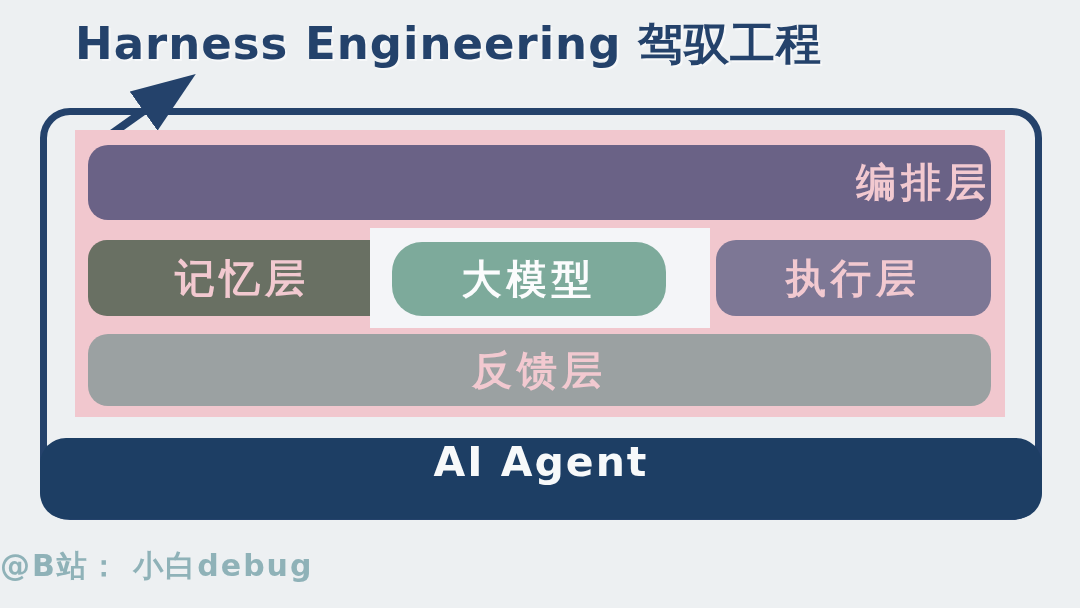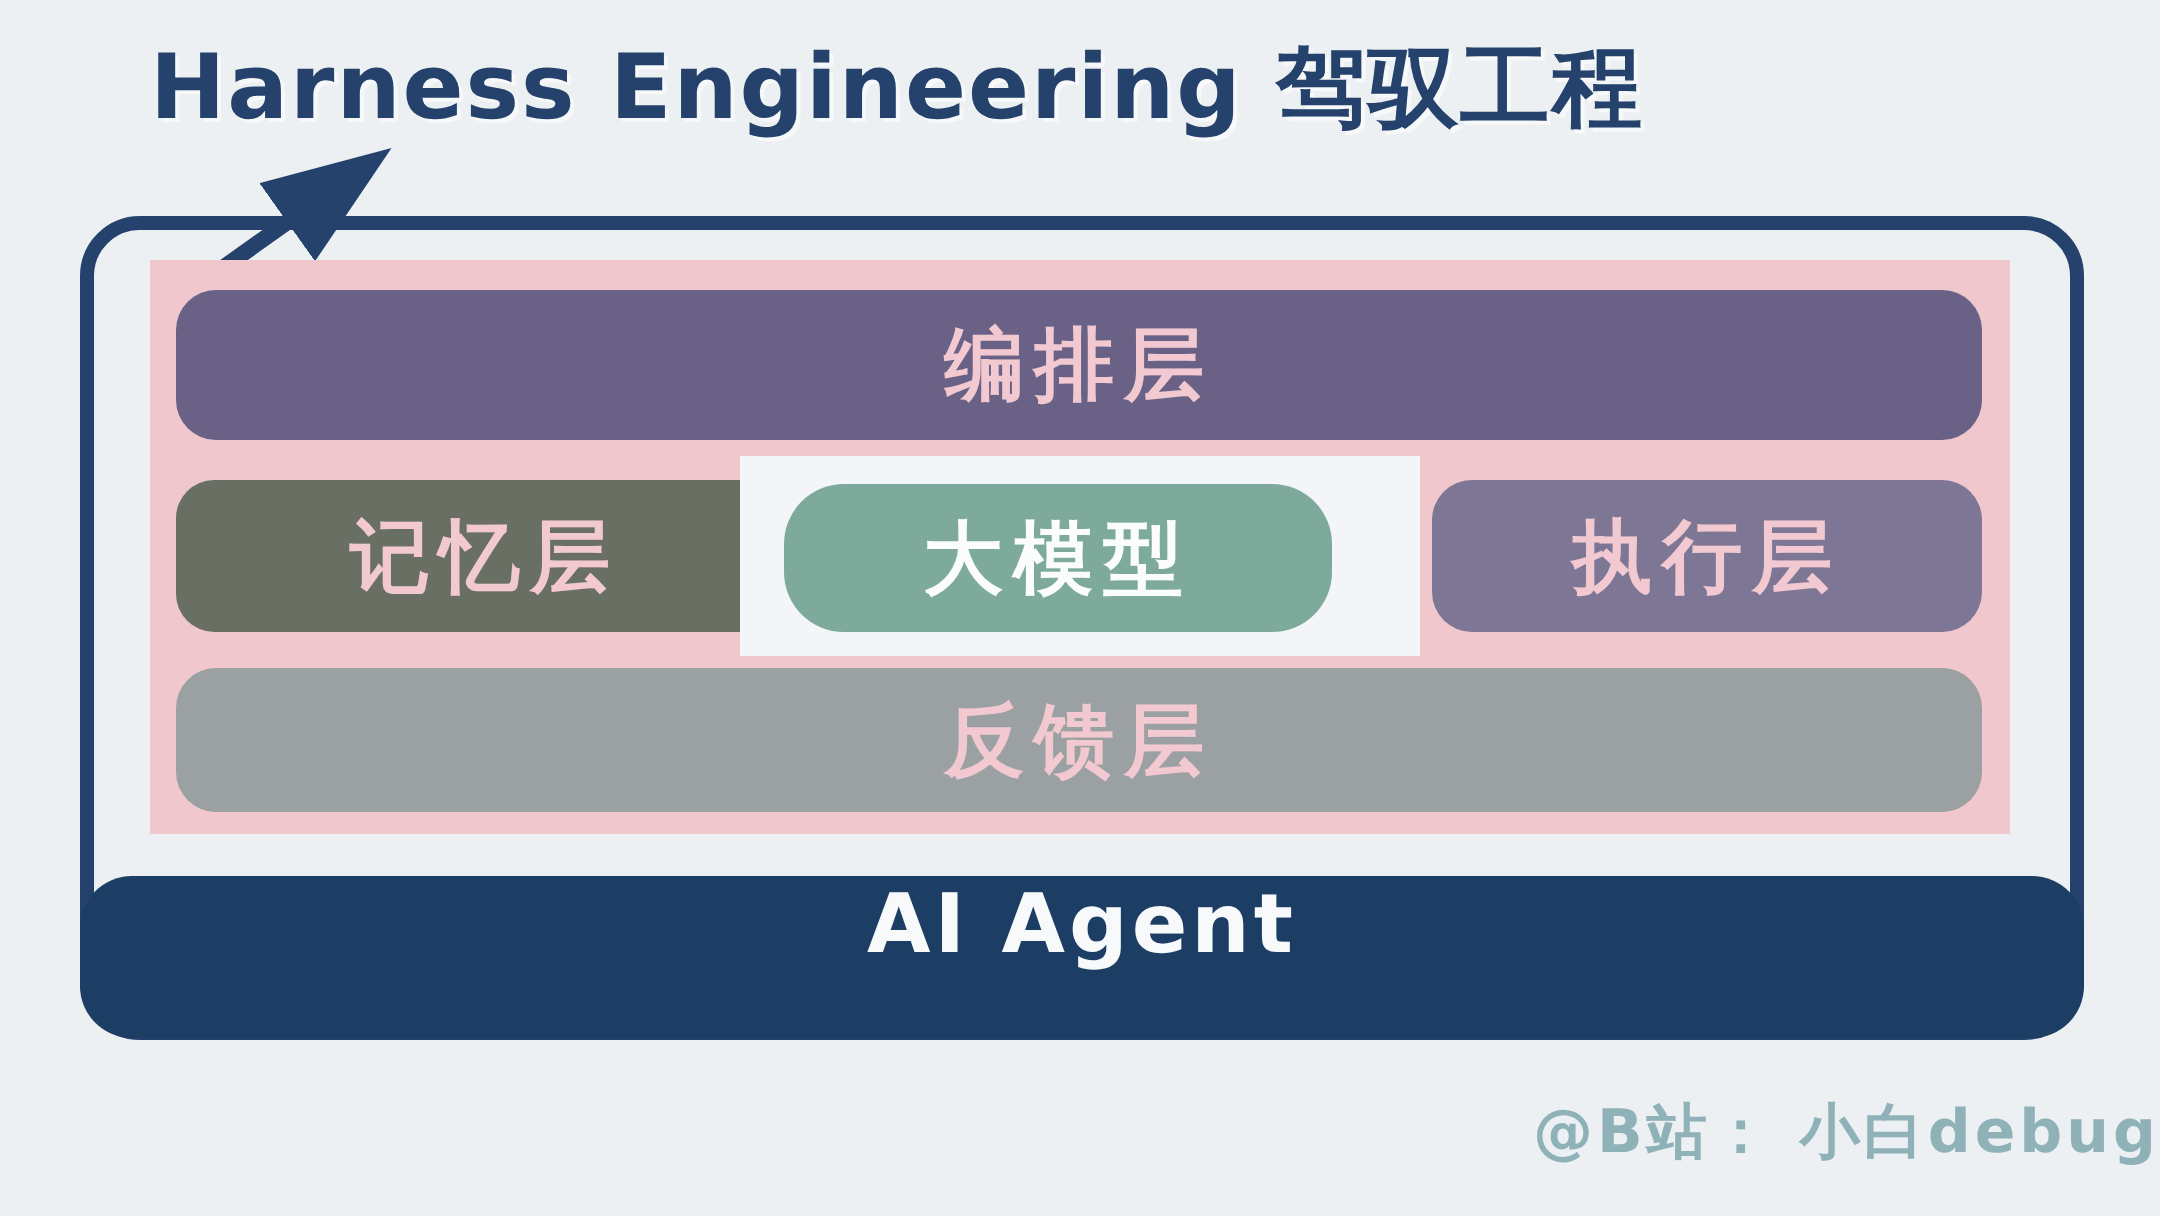--- a/index.html
+++ b/index.html
@@ -44,21 +44,21 @@
   .pink-panel{
     position:absolute;left:75px;top:130px;width:930px;height:287px;
     background:var(--pink_panel);
   }
 
   .layer{
     position:absolute;display:flex;align-items:center;justify-content:center;
     font-size:40px;letter-spacing:5px;color:var(--pink_text);
     border-radius:20px;white-space:nowrap;
   }
-  .layer-orchestration{left:88px;top:145px;width:903px;height:75px;background:var(--orchestration);}
+  .layer-orchestration{left:88px;top:145px;width:903px;height:75px;background:var(--orchestration);justify-content:flex-end;}
   .layer-memory{left:88px;top:240px;width:309px;height:76px;background:var(--memory);border-radius:19px;}
   .layer-execution{left:716px;top:240px;width:275px;height:76px;background:var(--execution);}
   .layer-feedback{left:88px;top:334px;width:903px;height:72px;background:var(--feedback);}
 
   .highlight-panel{
     position:absolute;left:370px;top:228px;width:340px;height:100px;
     background:var(--highlight_panel);
   }
   .layer-model{
     left:392px;top:242px;width:274px;height:74px;
@@ -67,21 +67,21 @@
 
   .agent-bar{
     position:absolute;left:40px;top:438px;width:1002px;height:81px;
     background:var(--agent_bar);border-radius:26px;
     display:flex;justify-content:center;
     font-size:41px;color:#f7f9fa;letter-spacing:2px;
   }
 
   .caption{
     position:absolute;left:0;top:546px;width:1080px;
-    text-align:right;font-size:30px;color:var(--caption);letter-spacing:2px;
+    text-align:left;font-size:30px;color:var(--caption);letter-spacing:2px;
   }
 </style>
 </head>
 <body>
 
 <div class="stage">
 
   <div class="title">Harness Engineering  驾驭工程</div>
 
   <svg class="arrow-svg" viewBox="0 0 150 105" xmlns="http://www.w3.org/2000/svg">

